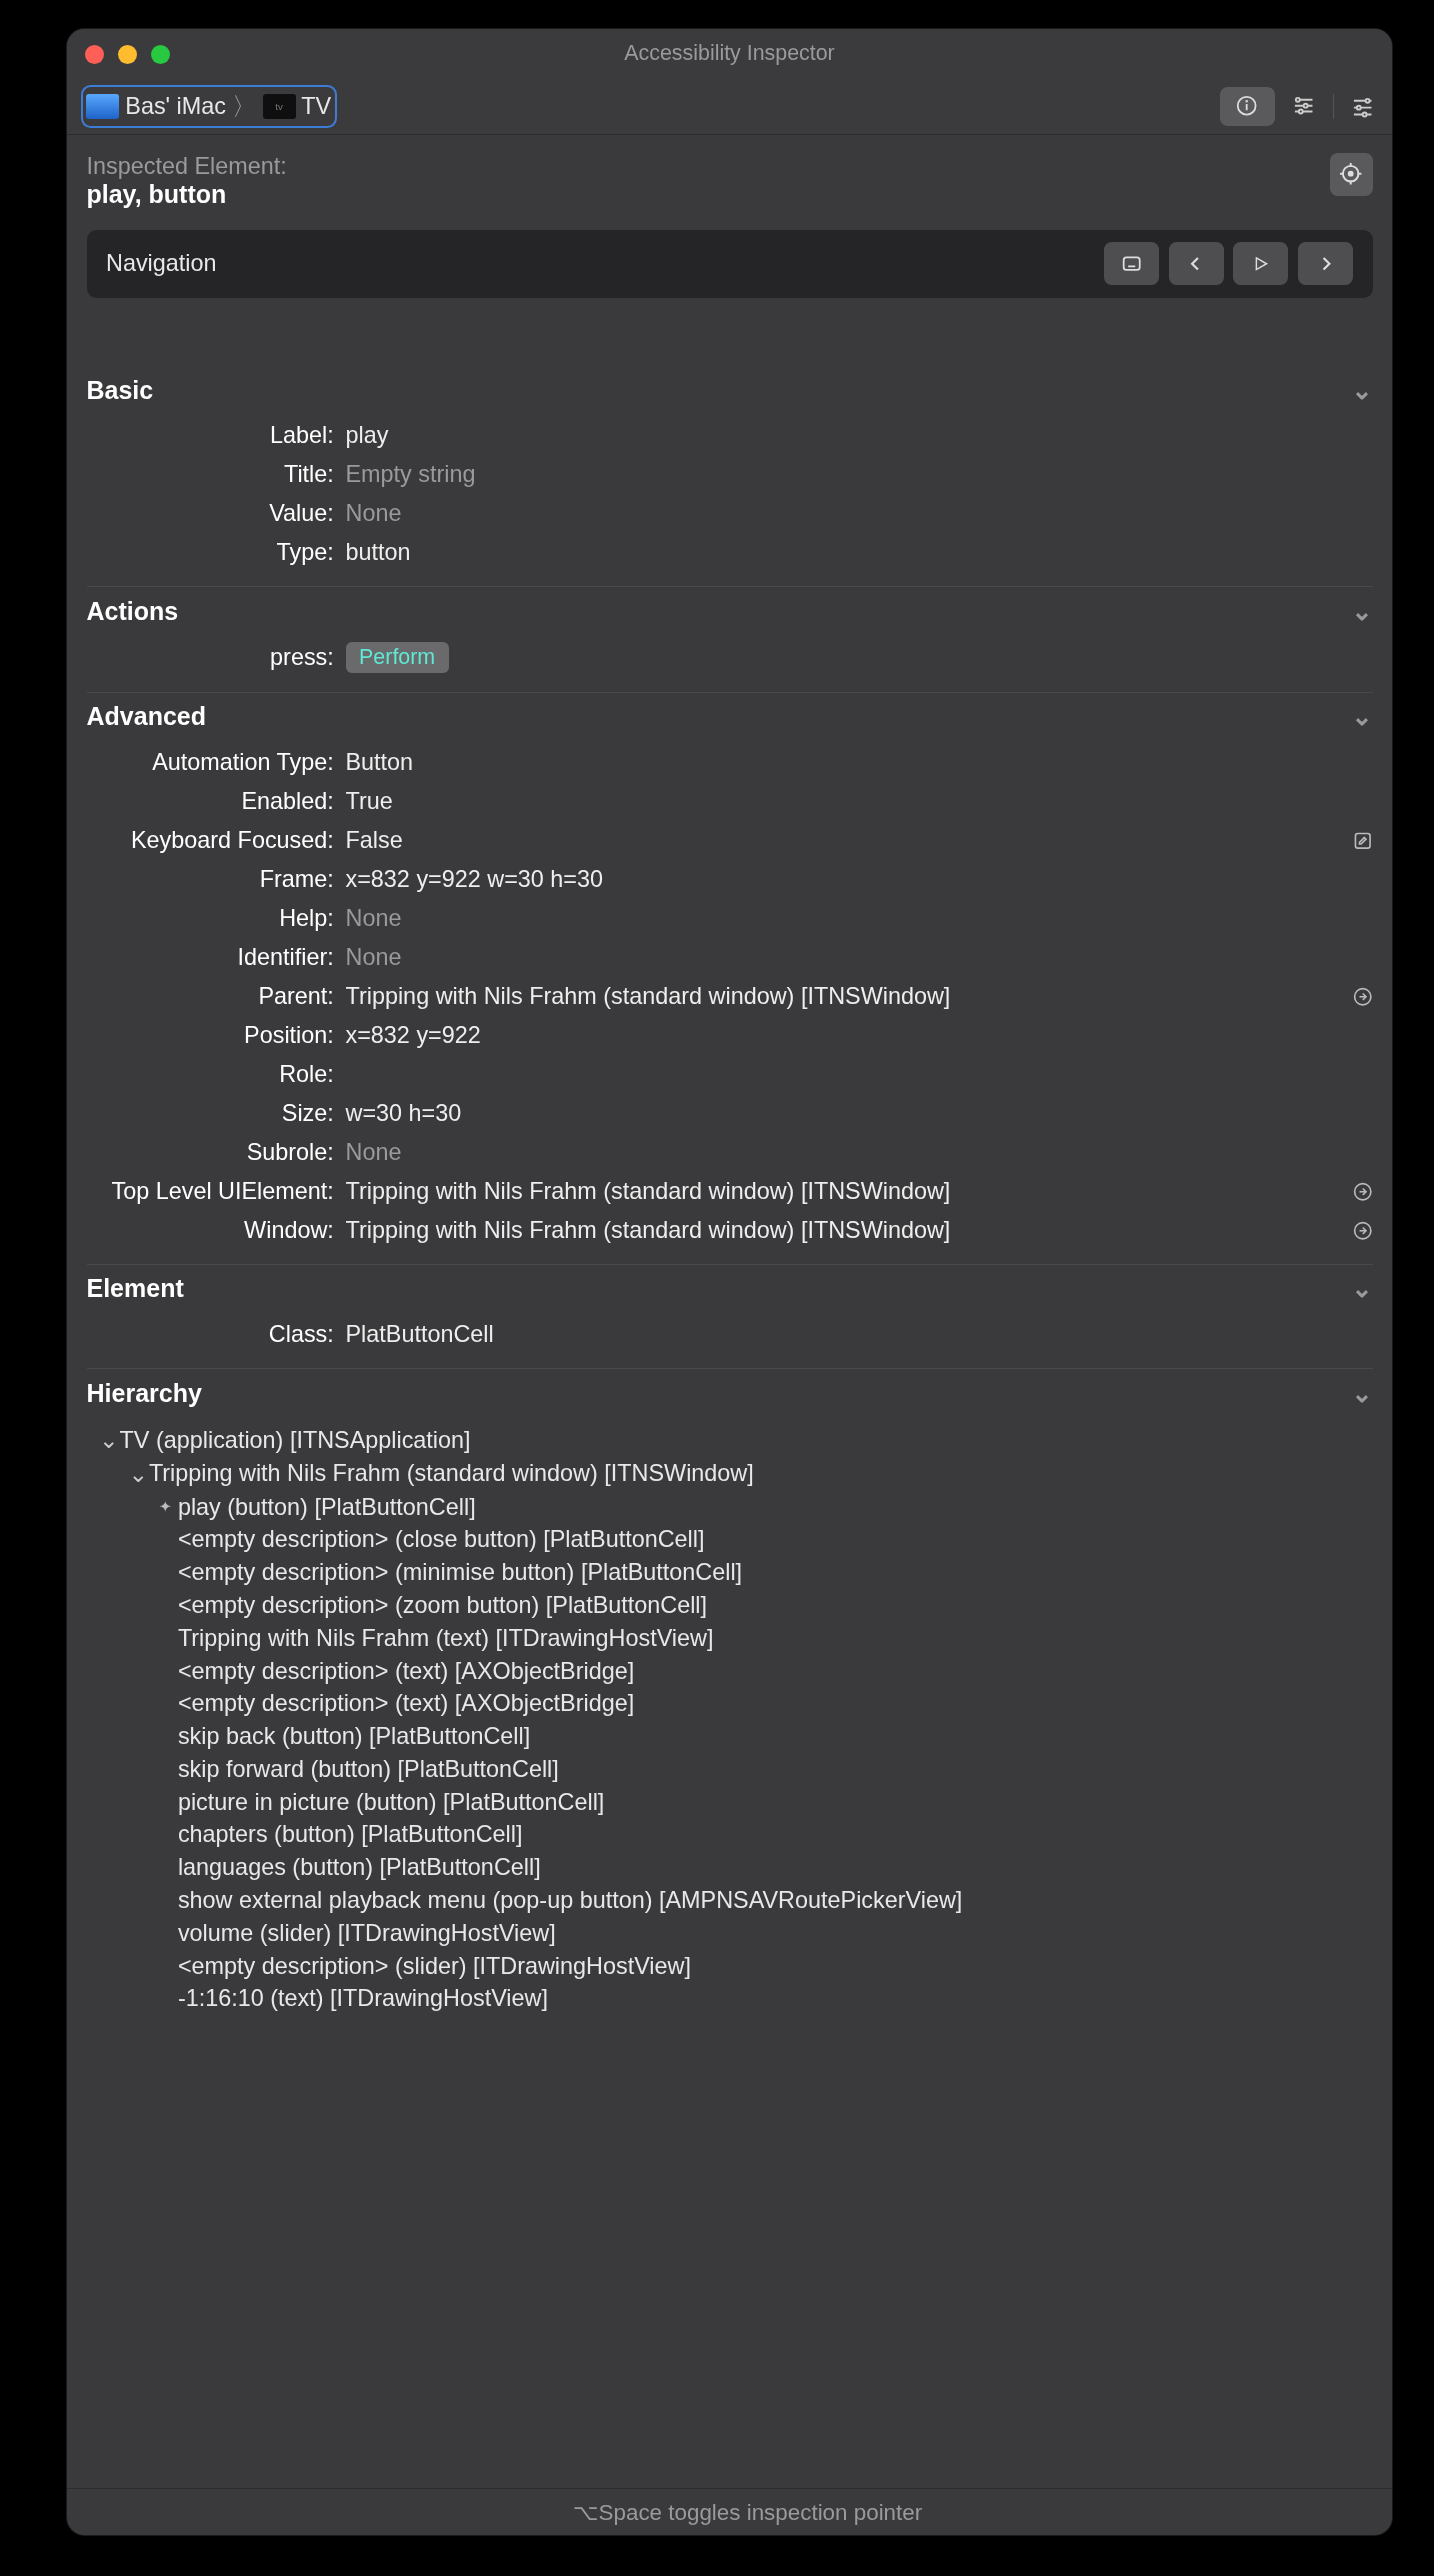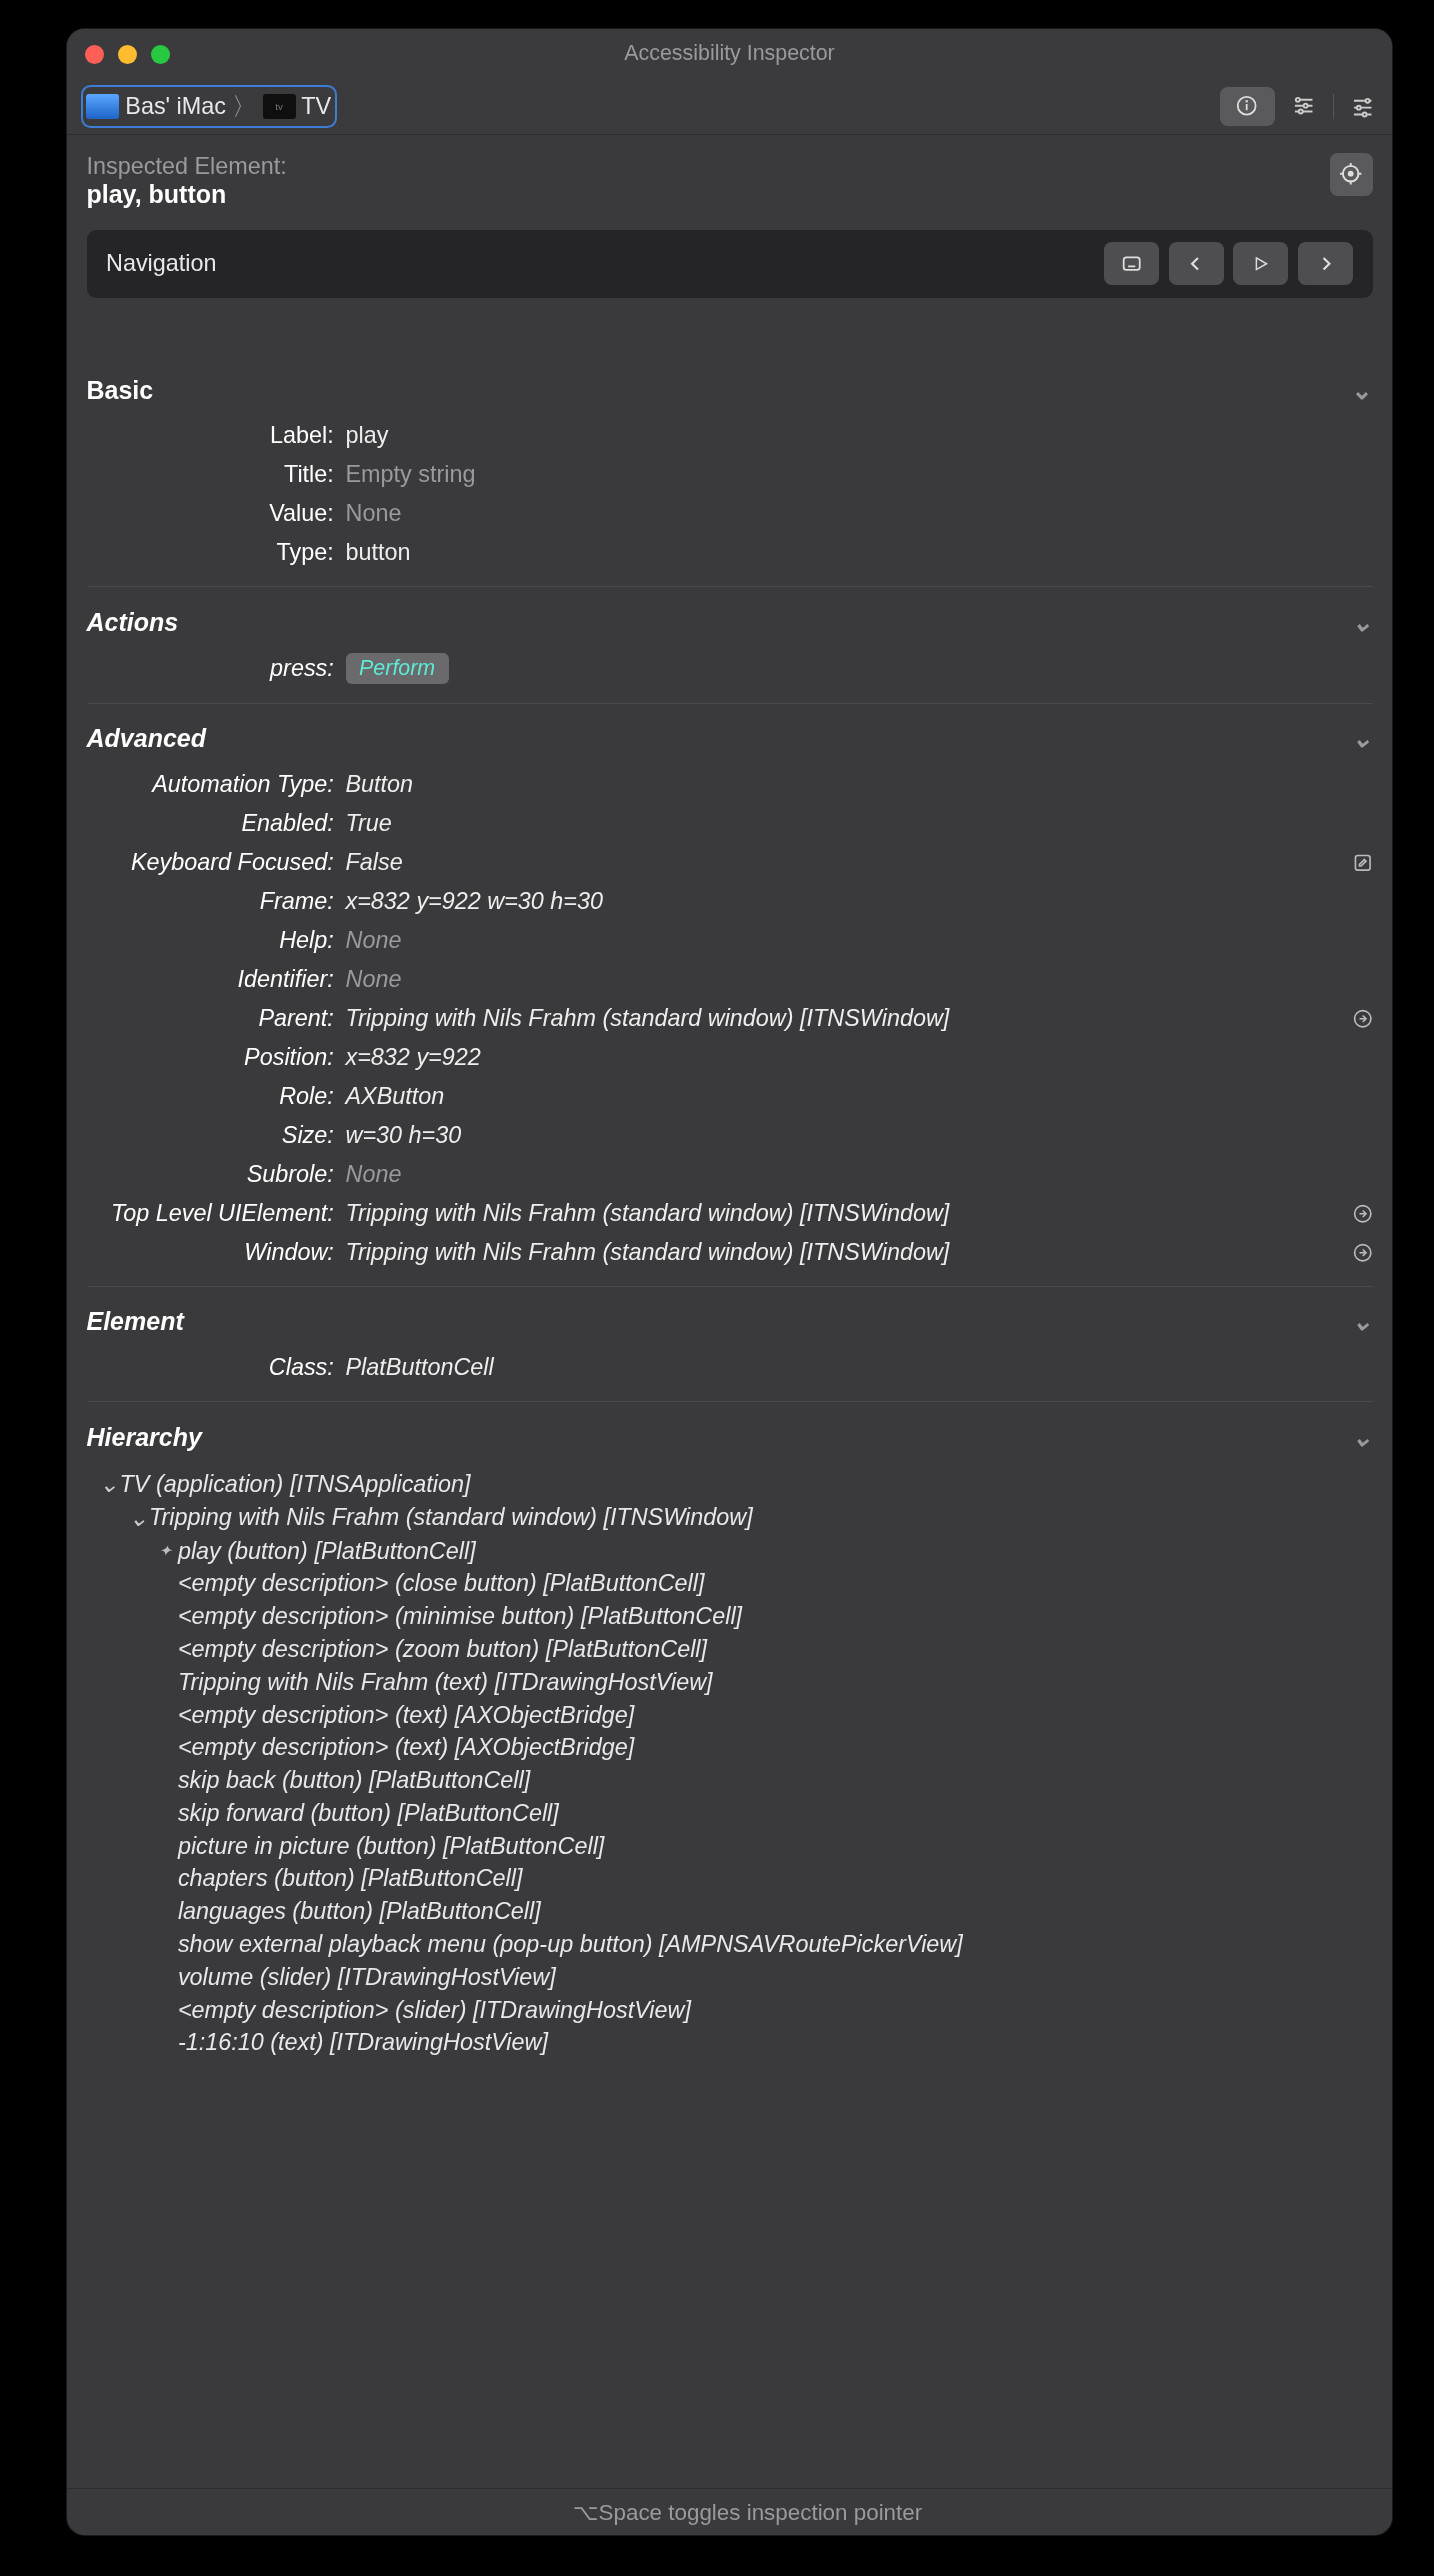--- a/index.html
+++ b/index.html
@@ -132,22 +132,21 @@
     display:flex;align-items:center;justify-content:center;
     margin-left: 9.7px;
     color:#ddd;
   }
   .section {
     margin-top: 72px;
   }
   .section + .section {
     border-top: 1px solid var(--row-border);
     margin-top: 13.6px;
-    padding-top: 15px;
-    font-style: italic;
+    padding-top: 4px;
   }
   .section-header {
     display:flex; align-items:center;
     font-weight:700;
     font-size: 25px;
     color: #fff;
     padding: 5.8px 0 11.7px 0;
   }
   .section-header .caret {
     margin-left:auto; color: var(--text-dim);
@@ -387,21 +386,20 @@
                 <line x1="8" y1="12" x2="16" y2="12"></line>
               </svg>
             </div>
           </div>
           <div class="kv">
             <div class="k">Position:</div>
             <div class="v">x=832 y=922</div>
           </div>
           <div class="kv">
             <div class="k">Role:</div>
-            <div class="v">AXButton</div>
           </div>
           <div class="kv">
             <div class="k">Size:</div>
             <div class="v">w=30 h=30</div>
           </div>
           <div class="kv">
             <div class="k">Subrole:</div>
             <div class="v dim">None</div>
           </div>
           <div class="kv">

